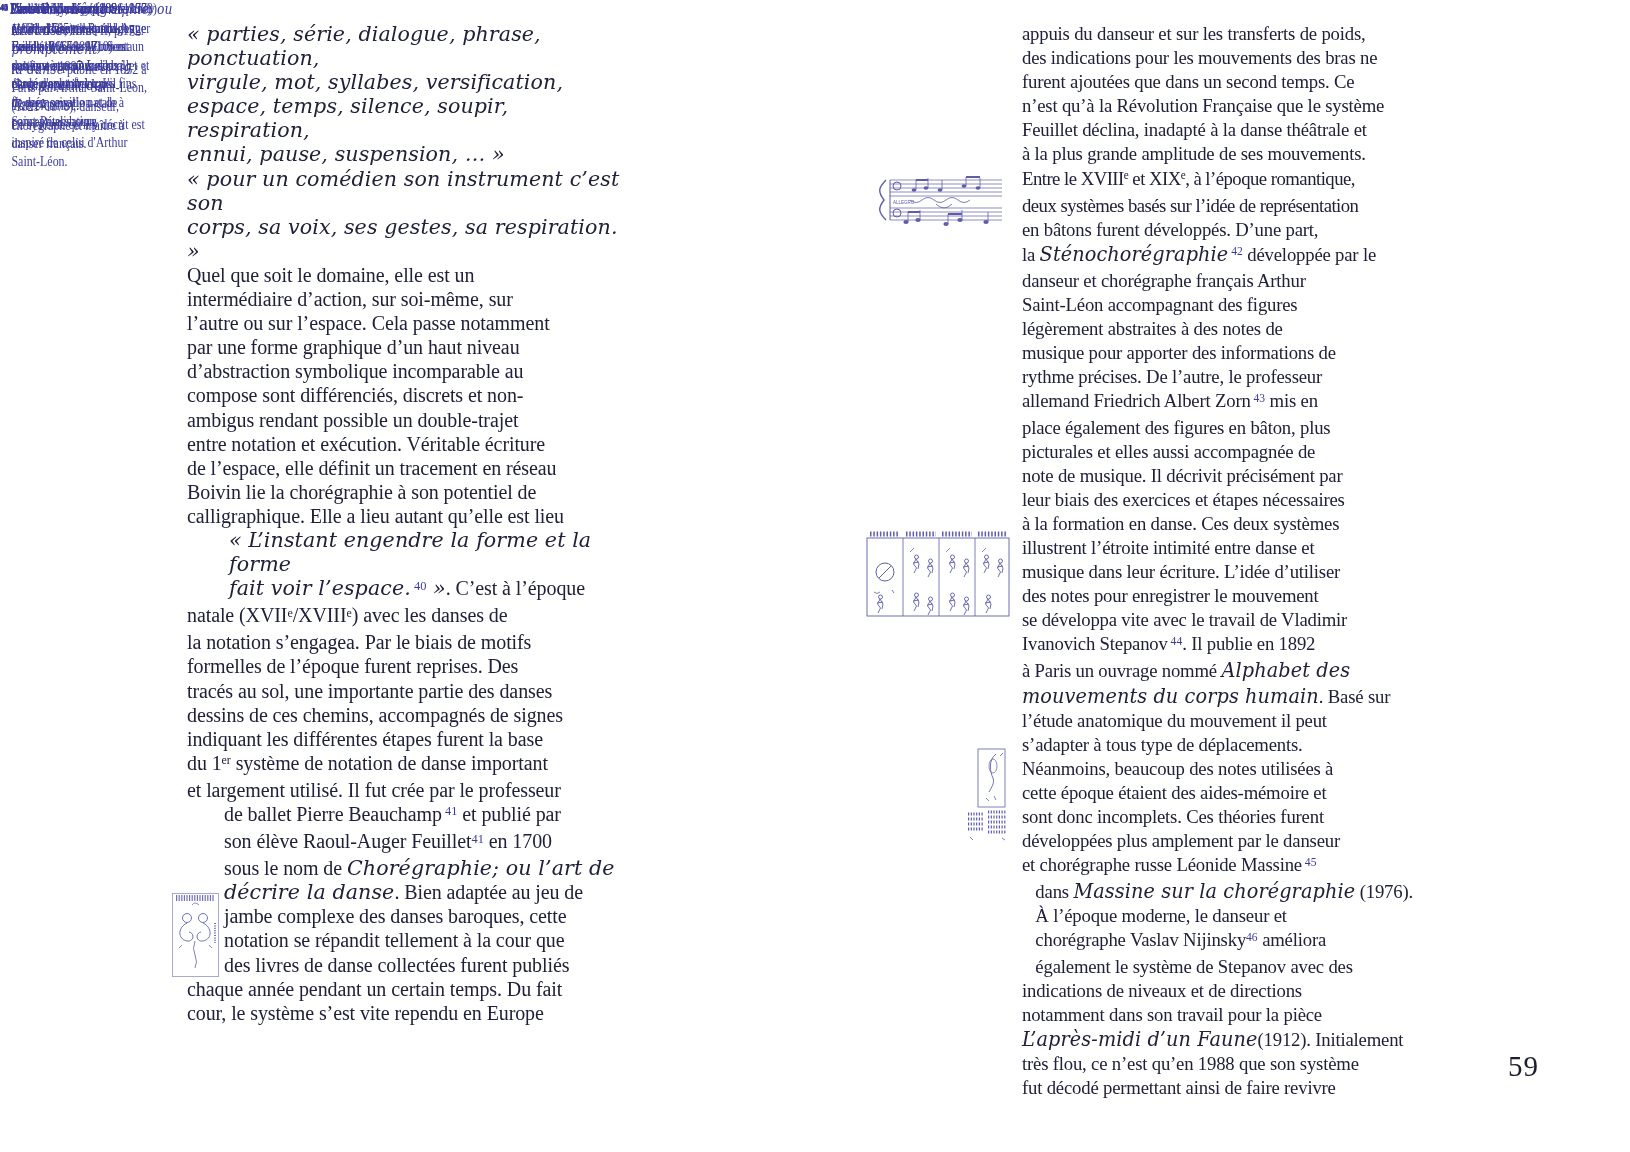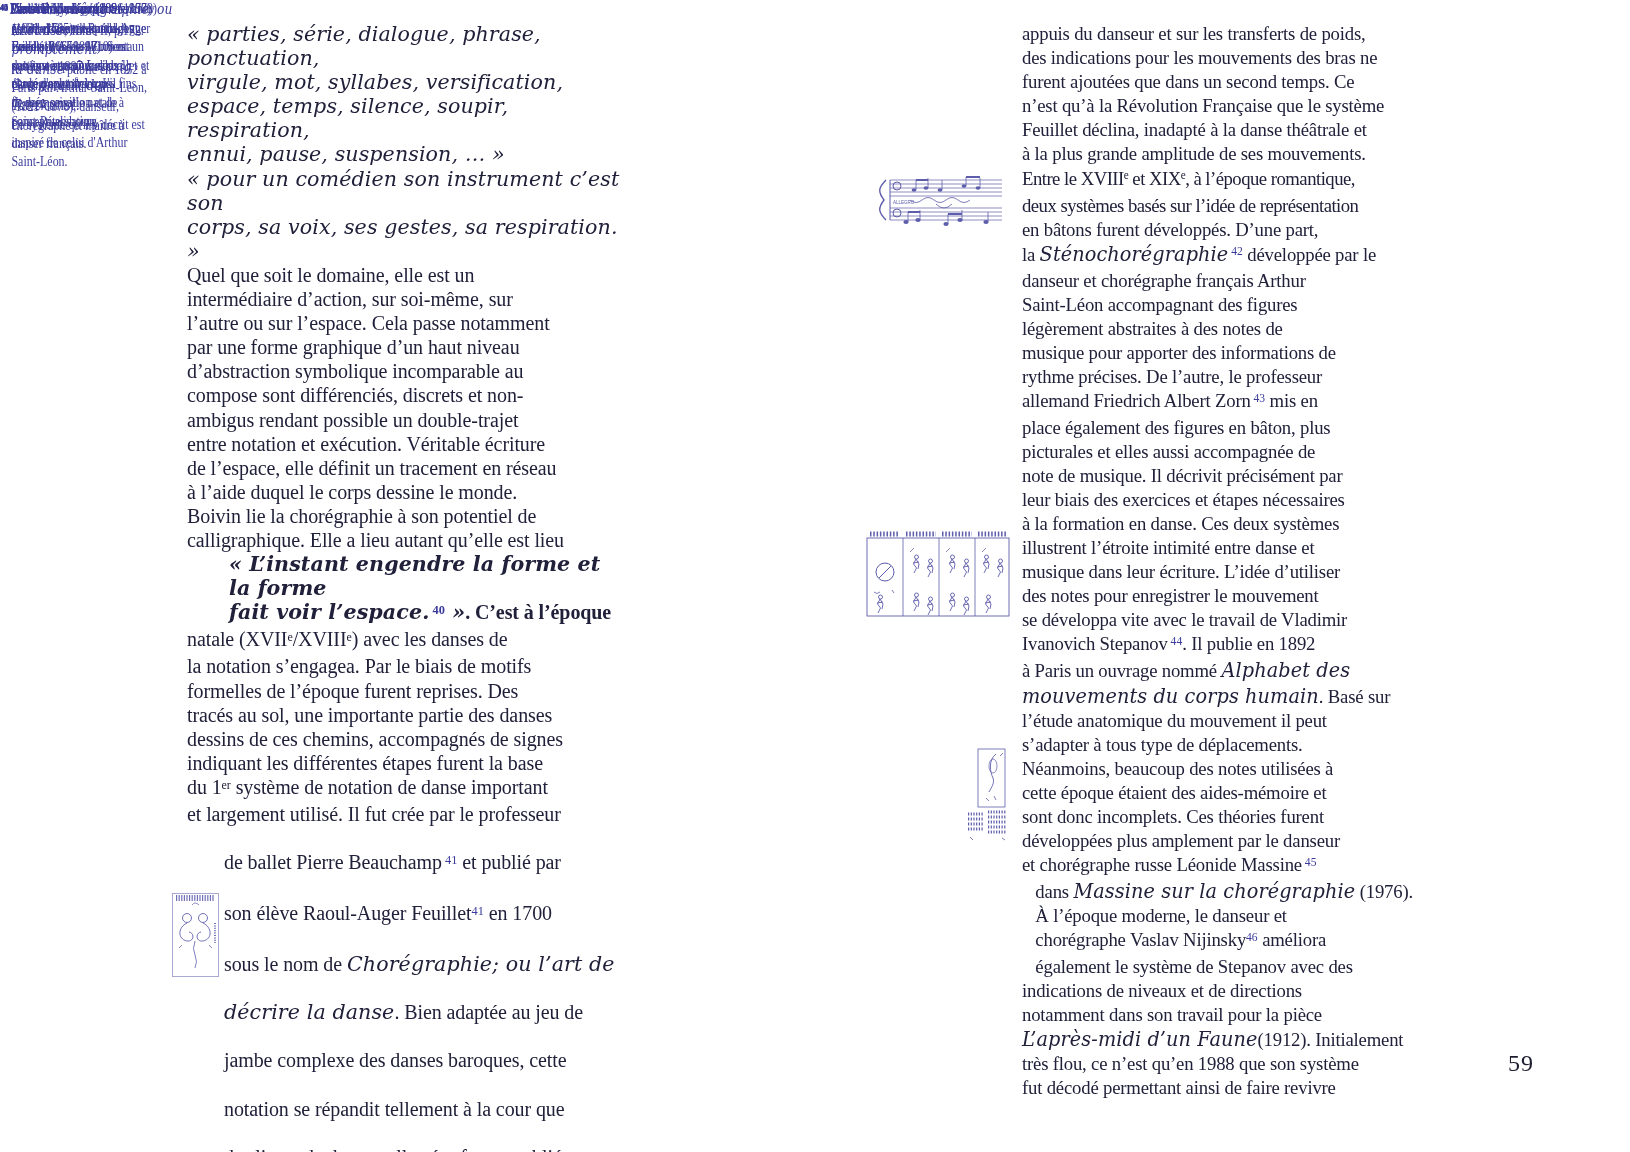--- a/index.html
+++ b/index.html
@@ -4,36 +4,36 @@
 <style>
   html,body{margin:0;padding:0;background:#ffffff;}
   .sheet{
     position:relative;width:1630px;height:1152px;background:#ffffff;
     overflow:hidden;font-family:"Liberation Serif",serif;color:#20203a;
   }
   .main-col{position:absolute;}
   #left-main{left:187px;top:22px;width:436px;font-size:20px;line-height:24.1px;letter-spacing:-0.1px;}
   #right-main{left:1022px;top:22px;width:430px;font-size:19.6px;line-height:24.1px;letter-spacing:-0.2px;transform:scaleX(0.955);transform-origin:0 0;}
   .line{white-space:pre-wrap;}
-  .line.q{padding-left:42px;font-weight:bold;}
-  .line.in1{padding-left:37px;margin-top:24px;}
+  .line.q{padding-left:42px;}
+  .line.in1{padding-left:37px;}
   .line.in2{padding-left:14px;}
   .line.cn{letter-spacing:-0.55px;}
   .sg-sc{font-style:italic;font-family:"DejaVu Serif",serif;font-size:1.03em;letter-spacing:0.1px;}
   .sg-fn{color:#3a3a9c;font-size:0.62em;position:relative;top:-0.45em;letter-spacing:0;}
   .sg-se{font-size:0.6em;position:relative;top:-0.45em;}
   .note{position:absolute;color:#3a3a9c;font-size:13.6px;line-height:18.6px;width:200px;transform:scaleX(0.88);transform-origin:0 0;}
   .note .line.h{padding-left:13px;}
   .note .sg-fn{font-size:0.68em;top:-0.38em;}
   .fig{position:absolute;}
   #fig-feuillet{left:172px;top:893px;}
   #fig-music{left:866px;top:170px;}
   #fig-grid{left:866px;top:530px;}
   #fig-strip{left:966px;top:748px;}
-  #pagenum{position:absolute;left:1508px;top:1050px;font-size:24px;letter-spacing:1px;color:#1d1d30;}
+  #pagenum{position:absolute;left:1508px;top:1050px;font-size:29px;letter-spacing:1px;color:#1d1d30;}
 </style>
 </head>
 <body>
 
 <div class="sheet">
 
   <div id="left-main" class="main-col">
       <div class="line"><span class="sg-sc">« parties, série, dialogue, phrase, ponctuation,</span></div>
       <div class="line"><span class="sg-sc">virgule, mot, syllabes, versification,</span></div>
       <div class="line"><span class="sg-sc">espace, temps, silence, soupir, respiration,</span></div>
@@ -42,21 +42,20 @@
       <div class="line"><span class="sg-sc">corps, sa voix, ses gestes, sa respiration. »</span></div>
       <div class="line"><span class="sg-r">Quel que soit le domaine, elle est un</span></div>
       <div class="line"><span class="sg-r">intermédiaire d’action, sur soi-même, sur</span></div>
       <div class="line"><span class="sg-r">l’autre ou sur l’espace. Cela passe notamment</span></div>
       <div class="line"><span class="sg-r">par une forme graphique d’un haut niveau</span></div>
       <div class="line"><span class="sg-r">d’abstraction symbolique incomparable au</span></div>
       <div class="line"><span class="sg-r">compose sont différenciés, discrets et non-</span></div>
       <div class="line"><span class="sg-r">ambigus rendant possible un double-trajet</span></div>
       <div class="line"><span class="sg-r">entre notation et exécution. Véritable écriture</span></div>
       <div class="line"><span class="sg-r">de l’espace, elle définit un tracement en réseau</span></div>
-      <div class="line"><span class="sg-r">à l’aide duquel le corps dessine le monde.</span></div>
       <div class="line"><span class="sg-r">Boivin lie la chorégraphie à son potentiel de</span></div>
       <div class="line"><span class="sg-r">calligraphique. Elle a lieu autant qu’elle est lieu</span></div>
       <div class="line q"><span class="sg-sc">« L’instant engendre la forme et la forme</span></div>
       <div class="line q"><span class="sg-sc">fait voir l’espace.</span><span class="sg-fn"> 40</span><span class="sg-sc"> »</span><span class="sg-r">. C’est à l’époque</span></div>
       <div class="line"><span class="sg-r">natale (XVII</span><span class="sg-se">e</span><span class="sg-r">/XVIII</span><span class="sg-se">e</span><span class="sg-r">) avec les danses de</span></div>
       <div class="line"><span class="sg-r">la notation s’engagea. Par le biais de motifs</span></div>
       <div class="line"><span class="sg-r">formelles de l’époque furent reprises. Des</span></div>
       <div class="line"><span class="sg-r">tracés au sol, une importante partie des danses</span></div>
       <div class="line"><span class="sg-r">dessins de ces chemins, accompagnés de signes</span></div>
       <div class="line"><span class="sg-r">indiquant les différentes étapes furent la base</span></div>

